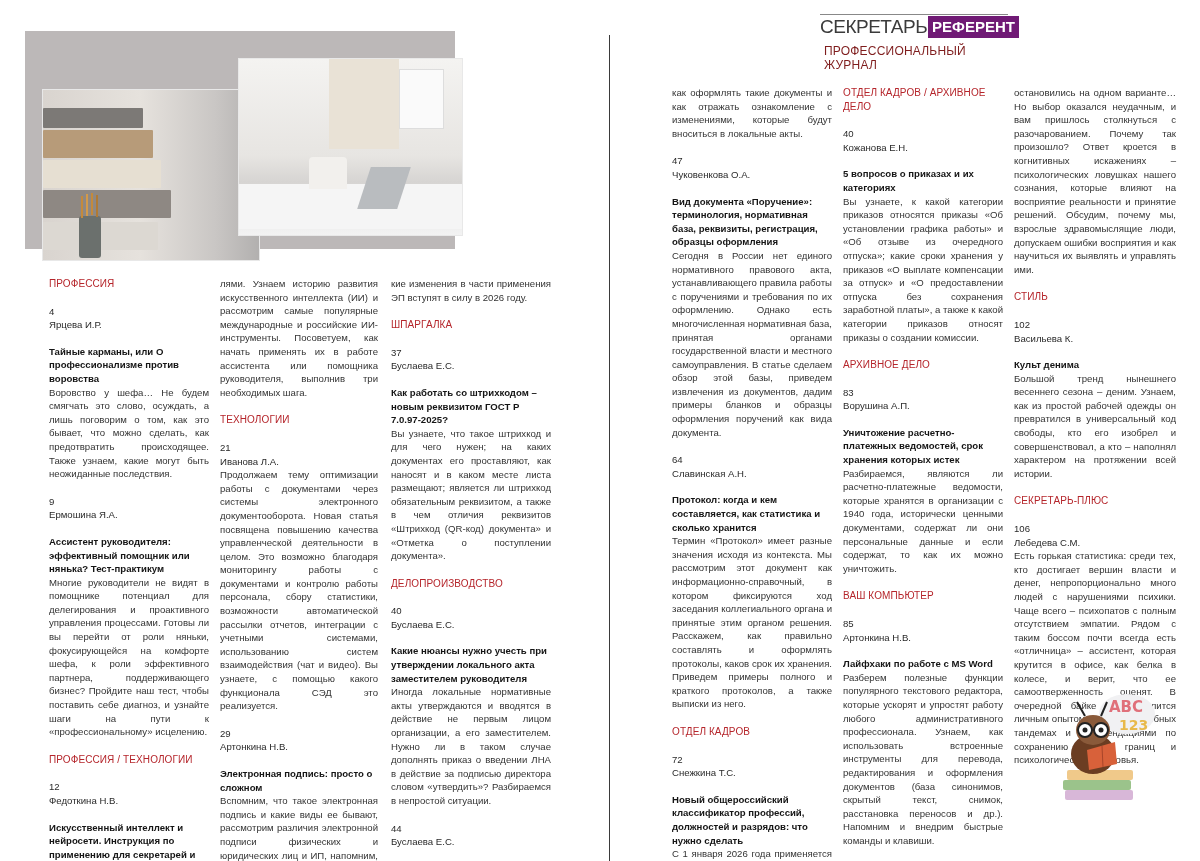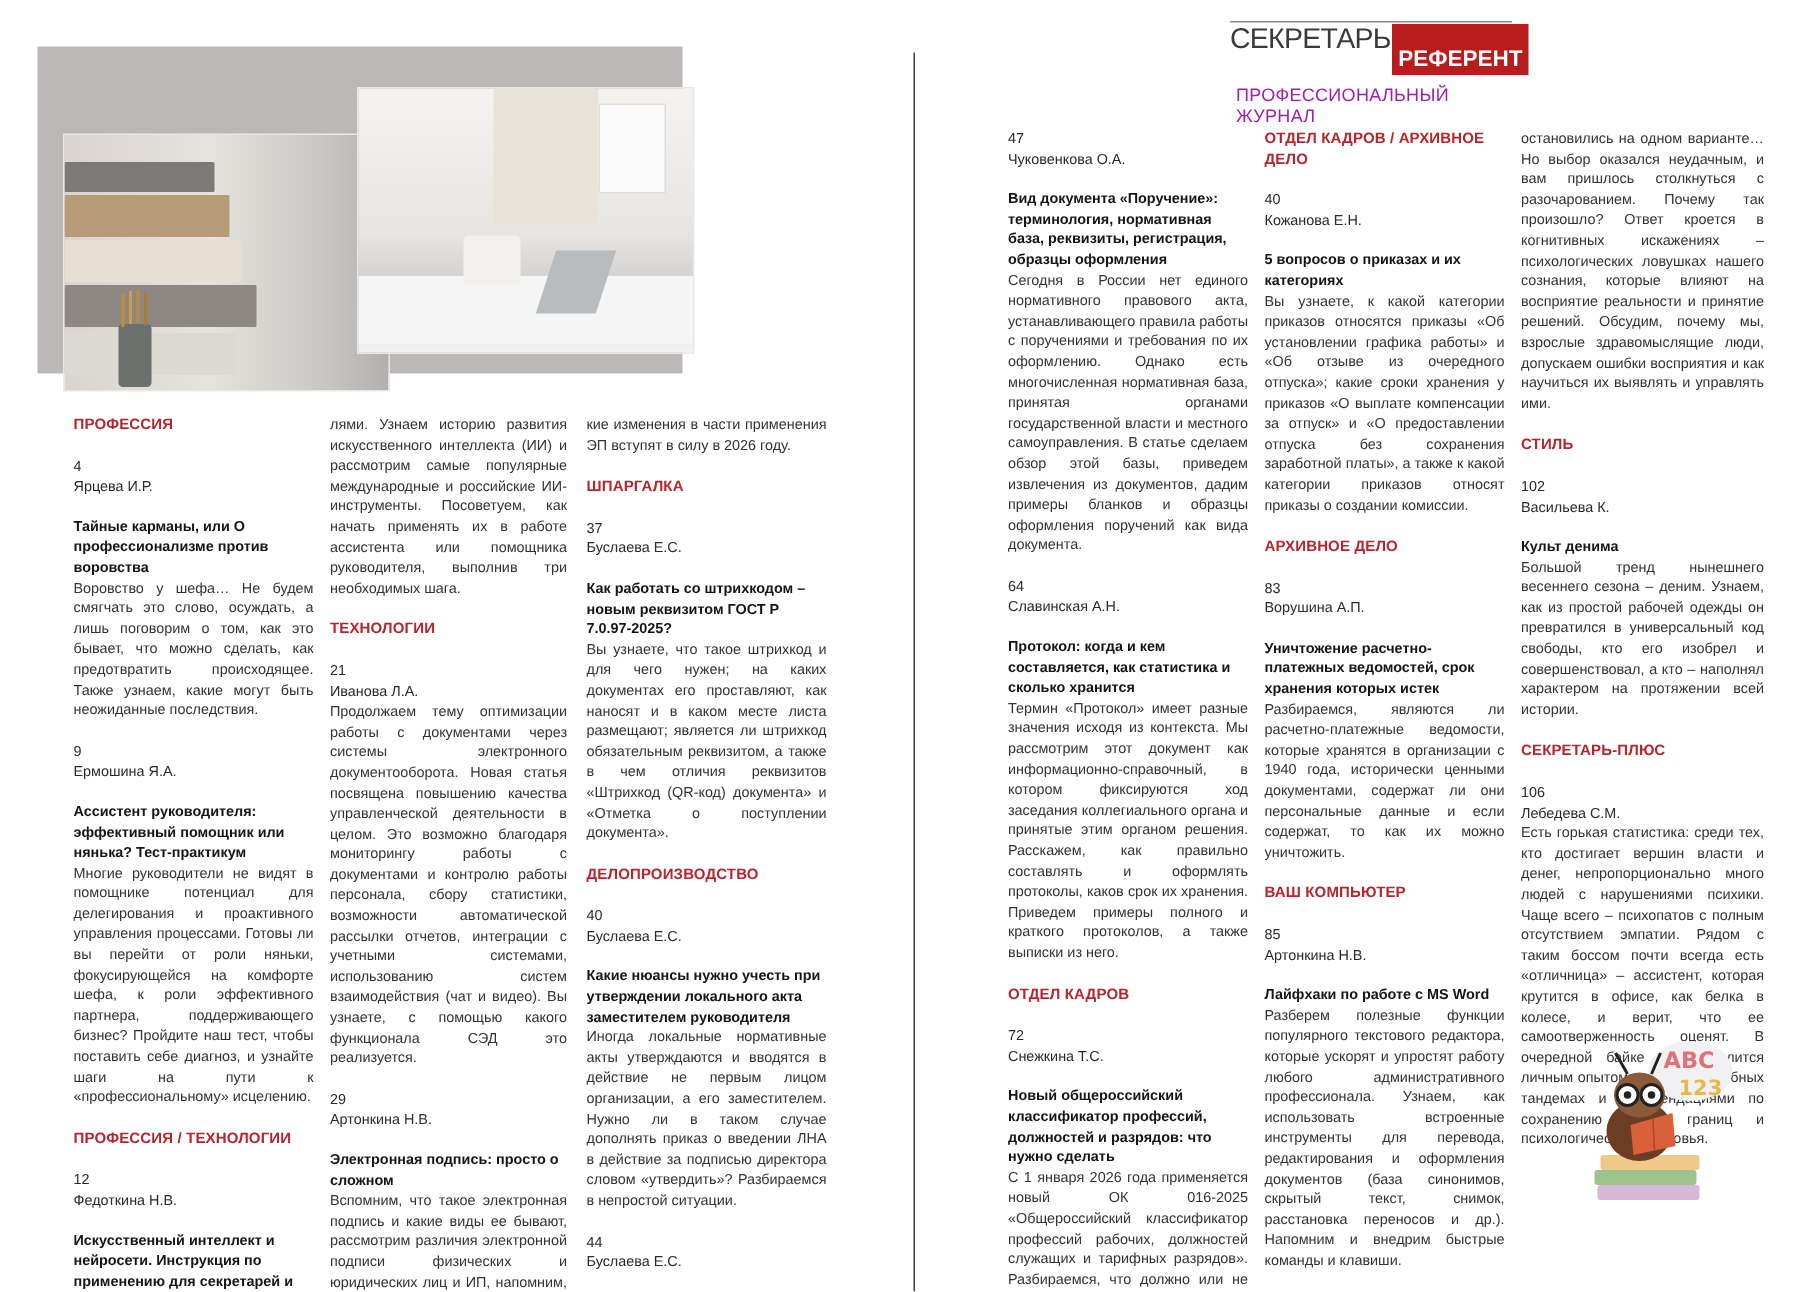--- a/index.html
+++ b/index.html
@@ -11,31 +11,31 @@
   .photo { position: absolute; overflow: hidden; border: 1px solid #e8e8e8; }
   .photo-left { left: 42px; top: 89px; width: 218px; height: 172px;
     background: linear-gradient(90deg, #d9d4cf 0%, #e6e2dd 45%, #c9c6c4 80%, #b2b0af 100%); }
   .photo-right { left: 238px; top: 58px; width: 225px; height: 178px;
     background: linear-gradient(180deg, #f4f3f1 0%, #e7e5e2 55%, #d6d4d2 70%, #f3f3f3 100%); }
   .binder { position: absolute; left: 0; height: 28px; border-radius: 1px; }
   .pencil-cup { position: absolute; width: 22px; height: 42px; background: #6b706d; border-radius: 3px; }
   .pencil { position: absolute; width: 2px; height: 22px; background: #c48a3c; }
   .laptop { position: absolute; background: #b9bcbf; }
   .col { position: absolute; font-size: 9.6px; line-height: 13.6px; }
-  .rubric { color: #b5252b; font-weight: bold; font-size: 10px; letter-spacing: 0.1px; margin: 0 0 14px 0; text-transform: uppercase; }
+  .rubric { color: #b5252b; font-weight: normal; font-size: 10px; letter-spacing: 0.1px; margin: 0 0 14px 0; text-transform: uppercase; }
   .article { margin-bottom: 14px; }
   .page-num, .author { display: block; }
   .title { display: block; font-weight: bold; color: #151515; margin-top: 13px; }
   .desc { display: block; text-align: justify; color: #333; }
   .masthead { position: absolute; left: 820px; top: 14px; width: 190px; }
   .masthead .rule { height: 1px; background: #888; width: 188px; margin-bottom: 1px; }
   .masthead .brand { display: flex; align-items: stretch; }
   .brand-left { font-size: 19px; letter-spacing: -0.5px; color: #3b3b3b; line-height: 22px; }
-  .brand-right { background: #b91c1c; color: #fff; font-weight: bold; font-size: 15px; padding: 14px 4px 0 4px; line-height: 20px; margin-left: 1px; }
-  .masthead .tagline { font-size: 12px; color: #a21caf; margin-top: 6px; letter-spacing: 0.2px; padding-left: 4px; }
+  .brand-right { background: #701a75; color: #fff; font-weight: bold; font-size: 15px; padding: 1px 4px 0 4px; line-height: 20px; margin-left: 1px; }
+  .masthead .tagline { font-size: 12px; color: #7f1d1d; margin-top: 6px; letter-spacing: 0.2px; padding-left: 4px; }
   .mascot { position: absolute; left: 1045px; top: 692px; width: 120px; height: 125px; }
 </style>
 </head>
 <body>
 
 <div class="spread">
 
   <div class="gray-panel"></div>
 
   <div class="photo photo-left">
@@ -131,20 +131,23 @@
     </div>
     <div class="article">
       <span class="page-num">44</span>
       <span class="author">Буслаева Е.С.</span>
       <span class="title">Как оформить журнал ознакомления работников с нормативными актами</span>
 
     </div>
   </div>
 
   <div class="col" style="left:672px;top:86px;width:160px;">
+    <div class="article">
+      <span class="desc">как оформлять такие документы и как отражать ознакомление с изменениями, которые будут вноситься в локальные акты.</span>
+    </div>
     <div class="article">
       <span class="page-num">47</span>
       <span class="author">Чуковенкова О.А.</span>
       <span class="title">Вид документа «Поручение»: терминология, нормативная база, реквизиты, регистрация, образцы оформления</span>
       <span class="desc">Сегодня в России нет единого нормативного правового акта, устанавливающего правила работы с поручениями и требования по их оформлению. Однако есть многочисленная нормативная база, принятая органами государственной власти и местного самоуправления. В статье сделаем обзор этой базы, приведем извлечения из документов, дадим примеры бланков и образцы оформления поручений как вида документа.</span>
     </div>
     <div class="article">
       <span class="page-num">64</span>
       <span class="author">Славинская А.Н.</span>
       <span class="title">Протокол: когда и кем составляется, как статистика и сколько хранится</span>

